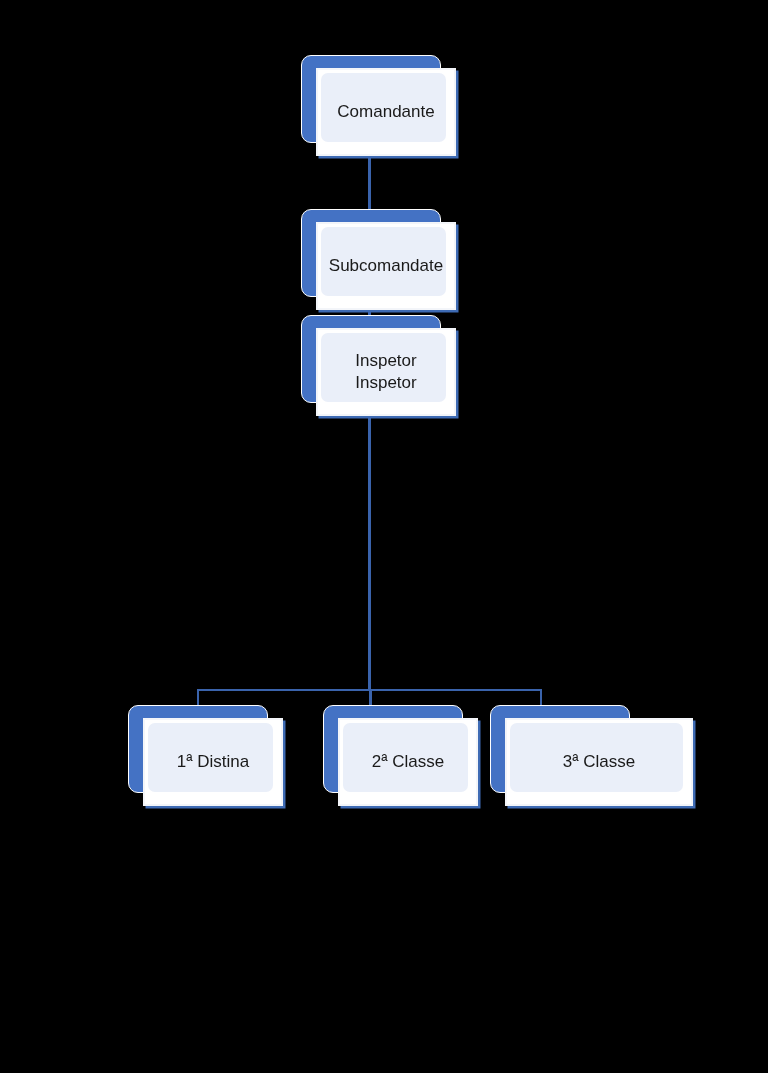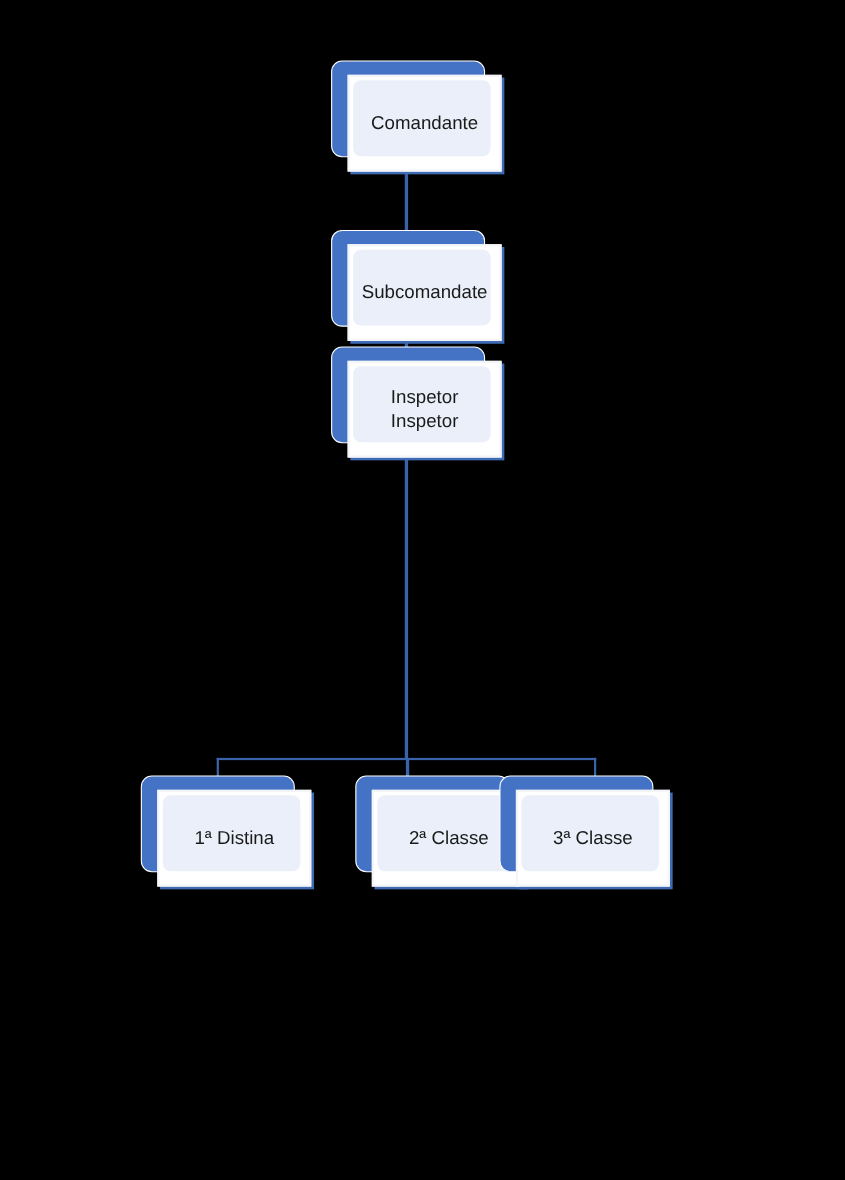--- a/index.html
+++ b/index.html
@@ -78,21 +78,21 @@
     color:var(--text);
   }
   
   .pos-comandante       { left:316px; top:68px;  }
   .pos-subcomandate     { left:316px; top:198px;margin-top:24px; }
   .pos-inspetor-regional{ left:316px; top:328px; }
   .pos-inspetor         { left:316px; top:458px; }
   .pos-classe-distina   { left:316px; top:588px; }
   .pos-classe-1         { left:143px; top:718px; }
   .pos-classe-2         { left:316px; top:718px;margin-left:22px; }
-  .pos-classe-3         { left:469px; top:718px; }
+  .pos-classe-3         { left:505px; top:718px;padding-left:48px; }
 </style>
 </head>
 <body>
 
 <div class="stage">
 
   <div class="line line-chain"></div>
   <div class="line line-hbar"></div>
   <div class="line line-drop-left"></div>
   <div class="line line-drop-middle"></div>

